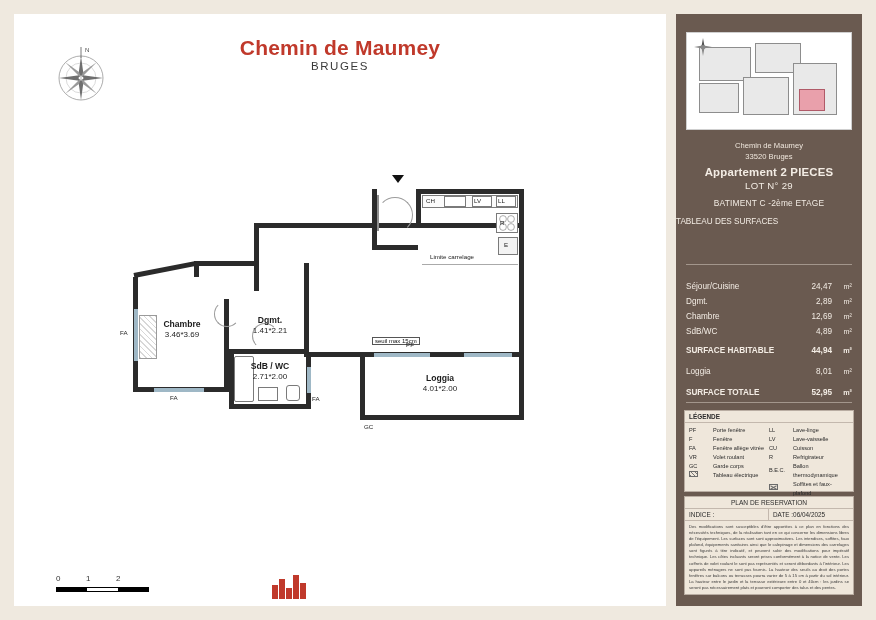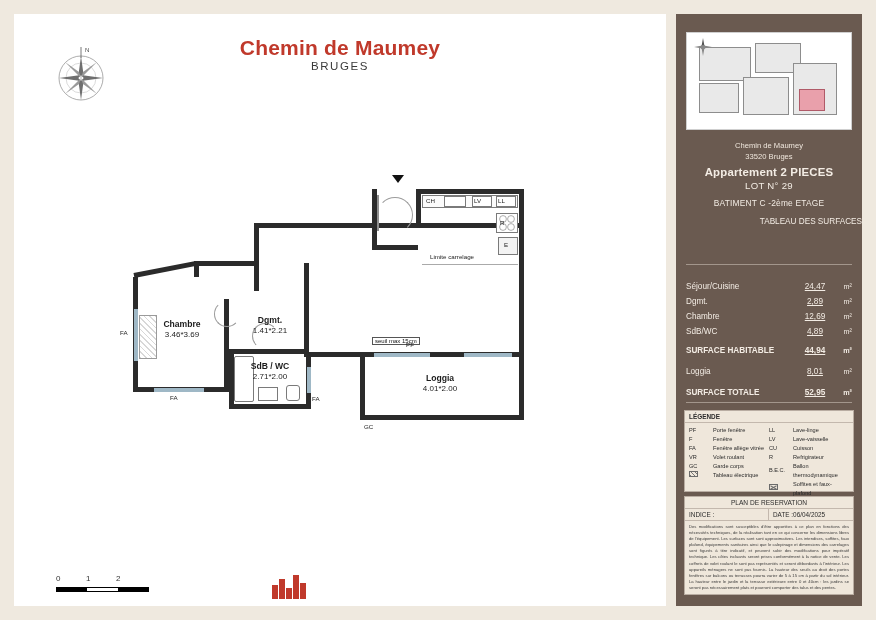--- a/index.html
+++ b/index.html
@@ -92,33 +92,33 @@
   .panel-appt {
     position:absolute; left:0; top:152px; width:186px; text-align:center;
   }
   .panel-appt .t1 { font-size:11.4px; font-weight:bold; letter-spacing:0.2px; }
   .panel-appt .t2 { font-size:9.6px; margin-top:2px; letter-spacing:0.3px; }
   .panel-bat {
     position:absolute; left:0; top:184px; width:186px; text-align:center;
     font-size:8.4px; letter-spacing:0.2px;
   }
   .panel-tab-title {
-    position:absolute; left:0; top:202px; width:186px; text-align:right;
+    position:absolute; left:0; top:202px; width:186px; text-align:left;
     font-size:8.2px; line-height:1.5;
   }
   .hr {
     position:absolute; left:10px; width:166px; height:1px; background:#a3968c;
   }
   .surf {
     position:absolute; left:10px; width:166px;
     font-size:8.2px;
   }
   .surf-row { display:flex; align-items:baseline; margin-bottom:6px; }
   .surf-row .nm { flex:1 1 auto; }
-  .surf-row .vl { width:34px; text-align:center;text-decoration:underline; }
+  .surf-row .vl { width:34px; text-align:right; }
   .surf-row .un { width:20px; text-align:right; font-size:7.2px; }
   .surf-row.bold { font-weight:bold; }
   
   .legend {
     position:absolute; left:8px; top:396px; width:170px; height:82px;
     background:#efe7db; color:#2b2b2b; border:1px solid #b9ada2;
   }
   .legend-h { font-size:6.4px; font-weight:bold; padding:2px 4px; border-bottom:1px solid #c3b8ad;}
   .legend-cols { display:flex; padding:3px 4px 0 4px; }
   .legend-col { width:50%; }

